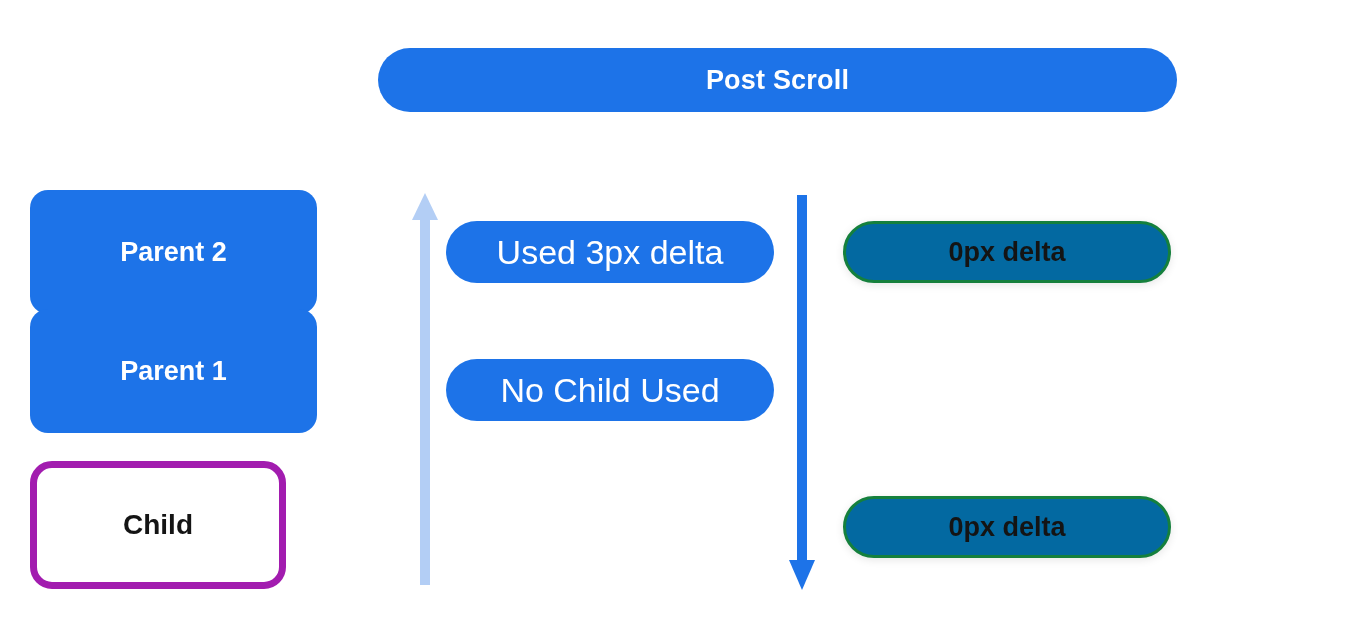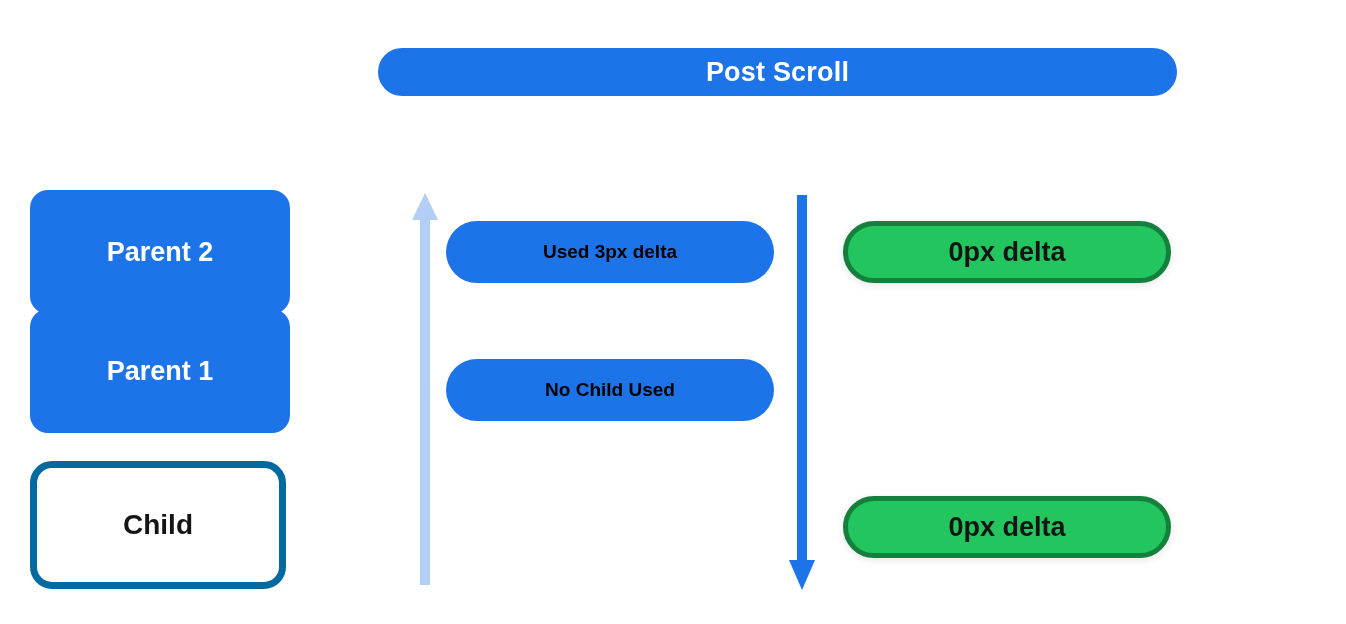--- a/index.html
+++ b/index.html
@@ -13,54 +13,54 @@
     width: 1346px;
     height: 624px;
     background: #ffffff;
     overflow: hidden;
   }
 
   
   .header-pill {
     position: absolute;
     left: 378px; top: 48px;
-    width: 799px; height: 48px;
+    width: 799px; height: 64px;
     background: #1d73e8;
     border-radius: 32px;
     display: flex; align-items: center; justify-content: center;
   }
   .header-pill span {
     color: #ffffff;
     font-size: 27px;
     font-weight: 700;
     letter-spacing: 0.2px;
   }
 
   
   .parent-box {
     position: absolute;
     left: 30px;
-    width: 260px; height: 124px;
+    width: 287px; height: 124px;
     background: #1d73e8;
     border-radius: 18px;
     display: flex; align-items: center; justify-content: center;
   }
   .parent-box.p2 { top: 190px; }
   .parent-box.p1 { top: 309px; }
   .parent-box span {
     color: #ffffff;
     font-size: 27px;
     font-weight: 700;
   }
   .child-box {
     position: absolute;
     left: 30px; top: 461px;
     width: 256px; height: 128px;
     background: #ffffff;
-    border: 7px solid #0369a1;
+    border: 7px solid #a21caf;
     border-radius: 22px;
     display: flex; align-items: center; justify-content: center;
   }
   .child-box span {
     color: #141414;
     font-size: 28px;
     font-weight: 600;
   }
 
   
@@ -104,32 +104,32 @@
     position: absolute;
     left: 446px;
     width: 328px; height: 62px;
     background: #1d73e8;
     border-radius: 31px;
     display: flex; align-items: center; justify-content: center;
   }
   .blue-pill.row1 { top: 221px; }
   .blue-pill.row2 { top: 359px; }
   .blue-pill span {
-    color: #000000;
-    font-size: 19px;
-    font-weight: 700;
+    color: #ffffff;
+    font-size: 34px;
+    font-weight: 400;
   }
 
   
   .white-pill {
     position: absolute;
     left: 843px;
     width: 328px; height: 62px;
-    background: #22c55e;
-    border: 5px solid #15803d;
+    background: #0369a1;
+    border: 3px solid #15803d;
     border-radius: 31px;
     box-shadow: 0 2px 8px rgba(0,0,0,0.10);
     display: flex; align-items: center; justify-content: center;
   }
   .white-pill.row1 { top: 221px; }
   .white-pill.row2 { top: 496px; }
   .white-pill span {
     color: #141414;
     font-size: 27px;
     font-weight: 600;

